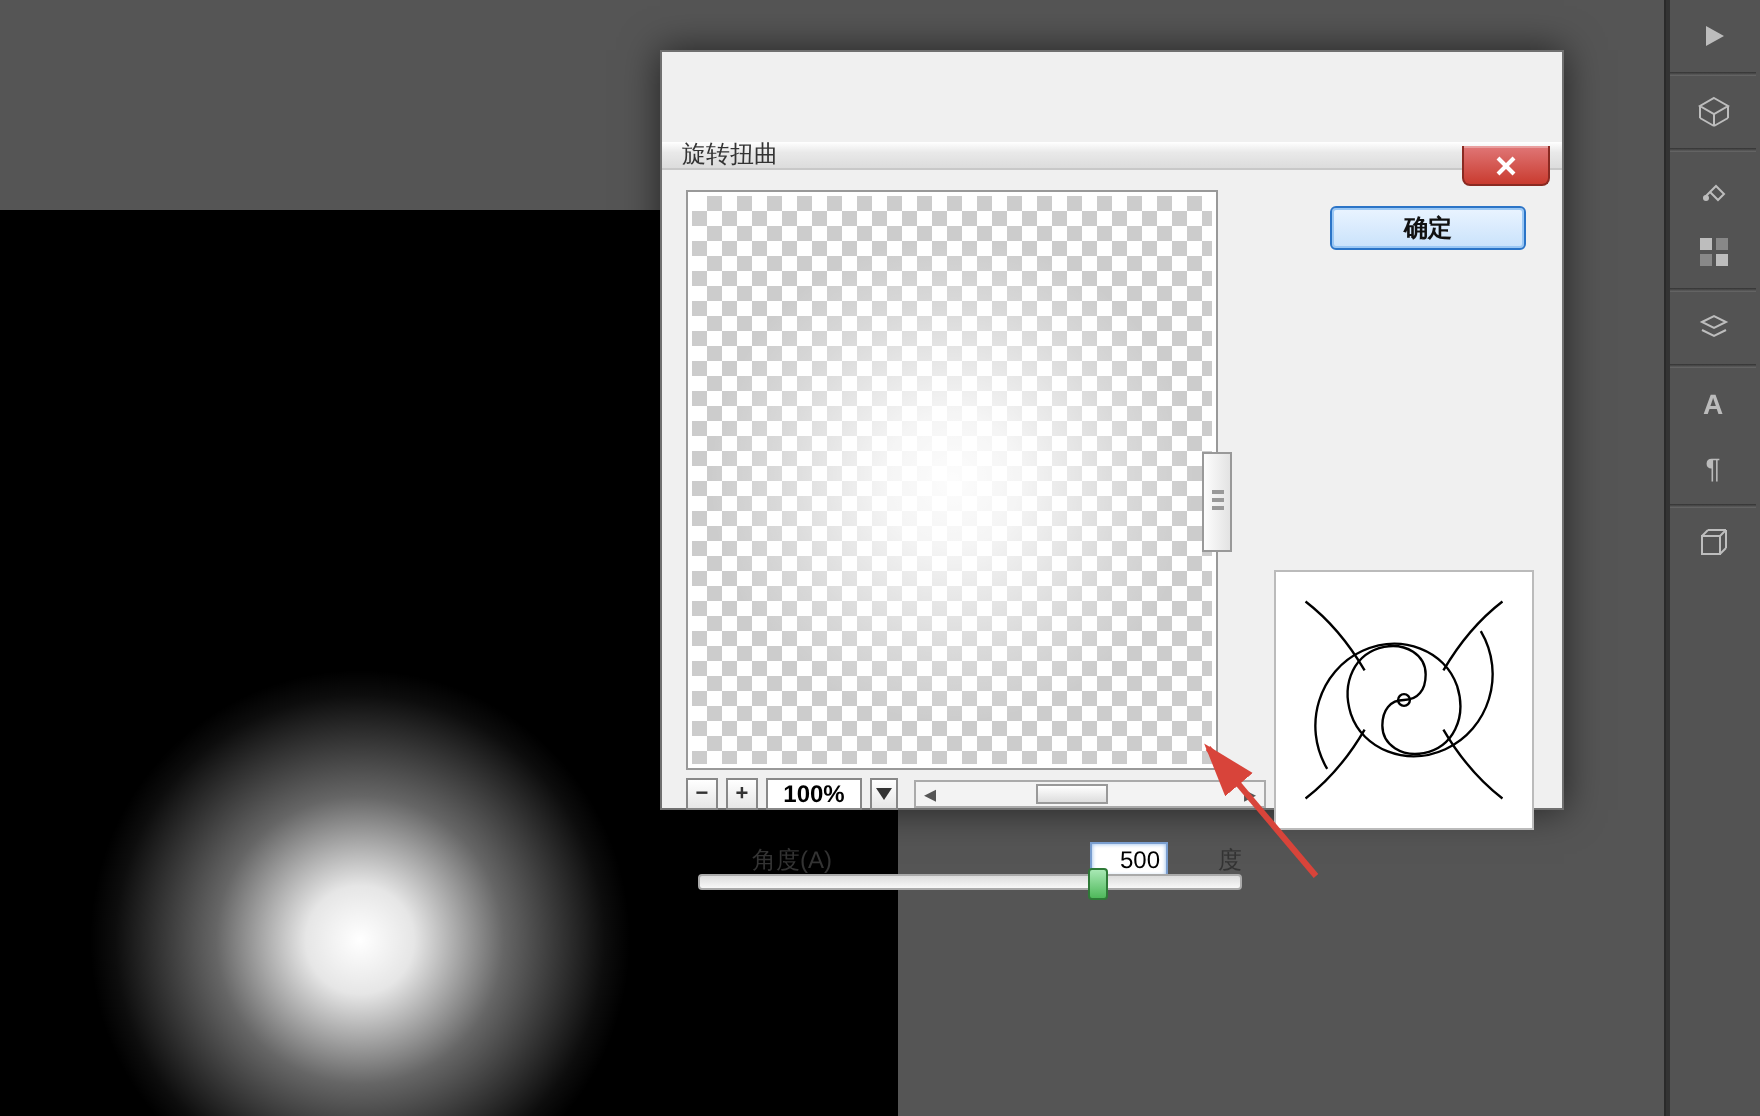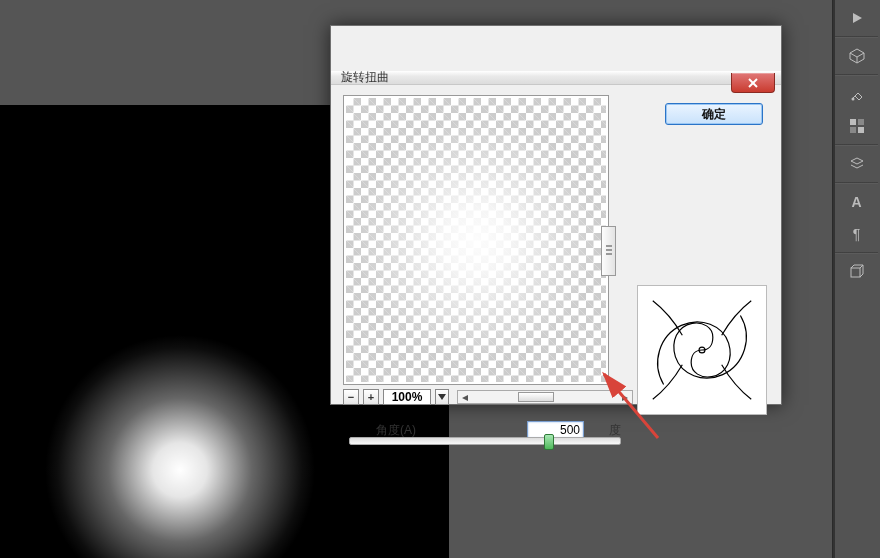--- a/index.html
+++ b/index.html
@@ -123,21 +123,21 @@
   .mini-hscroll .arrow{position:absolute;top:0;width:14px;height:12px;display:flex;align-items:center;justify-content:center;color:#555;}
   .mini-hscroll .arrow.l{left:0;}
   .mini-hscroll .arrow.r{right:0;}
   
   .angle-row{
     position:absolute; left:18px; top:332px; right:160px; height:22px;
     display:flex; align-items:flex-end; gap:22px;margin-left:27px;
   }
   .angle-label{color:#333;}
   .angle-field{
-    margin-left:auto;width:57px;height:18px;border:1px solid #7a9ecf;background:#fff;text-align:right;padding:0 3px;line-height:16px;
+    margin-left:auto;width:39px;height:18px;border:1px solid #7a9ecf;background:#fff;text-align:right;padding:0 3px;line-height:16px;
     box-shadow:inset 0 0 2px #89b3e8;
   }
   .angle-unit{margin-left:3px;color:#333;}
   
   .slider-track{
     position:absolute; left:18px; top:352px; right:160px; height:8px;
     background:linear-gradient(#ddd,#f8f8f8);
     border:1px solid #aaa;border-radius:2px;
   }
   .slider-thumb{

